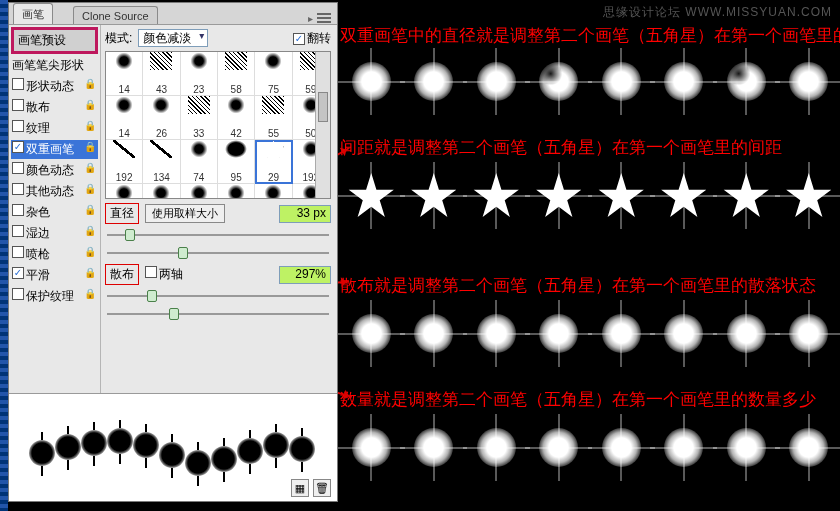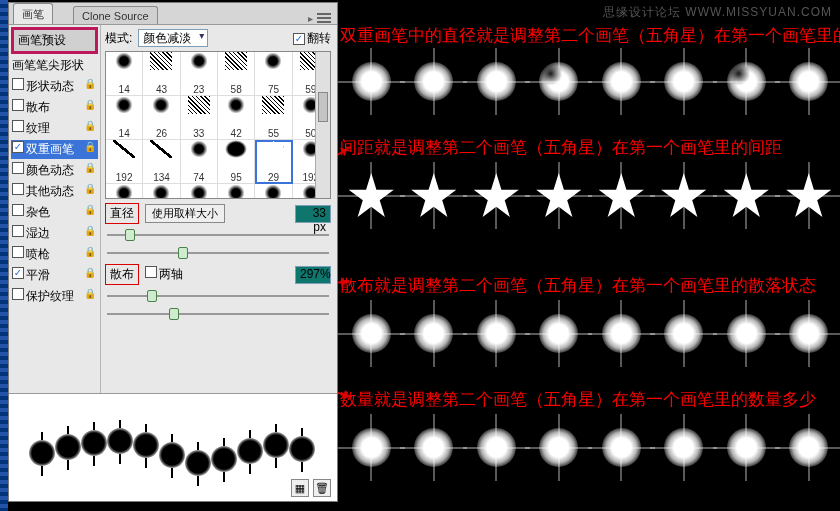--- a/index.html
+++ b/index.html
@@ -51,21 +51,21 @@
 .sw .ico.line { background: linear-gradient(to top right,transparent 45%,#000 45%,#000 55%,transparent 55%);}
 .sw .ico.leaf { background: radial-gradient(ellipse,#000 0%,#000 50%,transparent 70%); border-radius:50% 50% 50% 0;}
 .sw .ico.star { background:#fff; border:1px solid #000; clip-path: polygon(50% 2%,61% 38%,98% 38%,68% 60%,79% 96%,50% 74%,21% 96%,32% 60%,2% 38%,39% 38%);}
 .sw.sel-star{outline:2px solid #3a74d8; outline-offset:-2px;}
 .sw-scroll{position:absolute;right:0;top:0;bottom:0;width:15px;background:#e0e0e0;border-left:1px solid #aaa;}
 .sw-scroll .thumb{position:absolute;left:2px;right:2px;top:40px;height:30px;background:#c4c4c4;border:1px solid #888;}
 
 .param-row { display: flex; align-items: center; gap: 6px; }
 .param-label { width: 34px; border: 1.5px solid #d00; padding: 1px 3px; text-align: center; }
 .btn-sample { border:1px solid #888; background:#efefef; padding:1px 6px; font-size:11px; }
-.numbox { border: 1px solid #7e9db9; background: #0f766e; width: 36px; height: 18px; padding: 0 4px; font-size: 12px; text-align: right; margin-left:auto;}
+.numbox { border: 1px solid #7e9db9; background: #bef264; width: 52px; height: 18px; padding: 0 4px; font-size: 12px; text-align: right; margin-left:auto;}
 .slider { height: 14px; position: relative; margin: 0 2px; }
 .slider .track { position: absolute; left: 0; right: 0; top: 6px; height: 2px; background: #999; }
 .slider .hdl { position: absolute; top: 1px; width: 10px; height: 12px; background: #cfeccf; border: 1px solid #4a804a; border-radius:2px; }
 .check-inline .cb{margin-right:2px;}
 
 .preview { border-top:1px solid #9a9a9a; background:#fff; height:108px; position:relative;}
 .stroke { position:absolute; left:20px; right:20px; top:28px; height:50px;}
 .blob { position:absolute; width:26px; height:26px; background: radial-gradient(circle,#000 0%,#000 55%,transparent 80%); border-radius:50%;}
 .blob::before,.blob::after{content:"";position:absolute;background:#000;}
 .blob::before{left:48%;top:-8px;width:2px;height:8px;}

